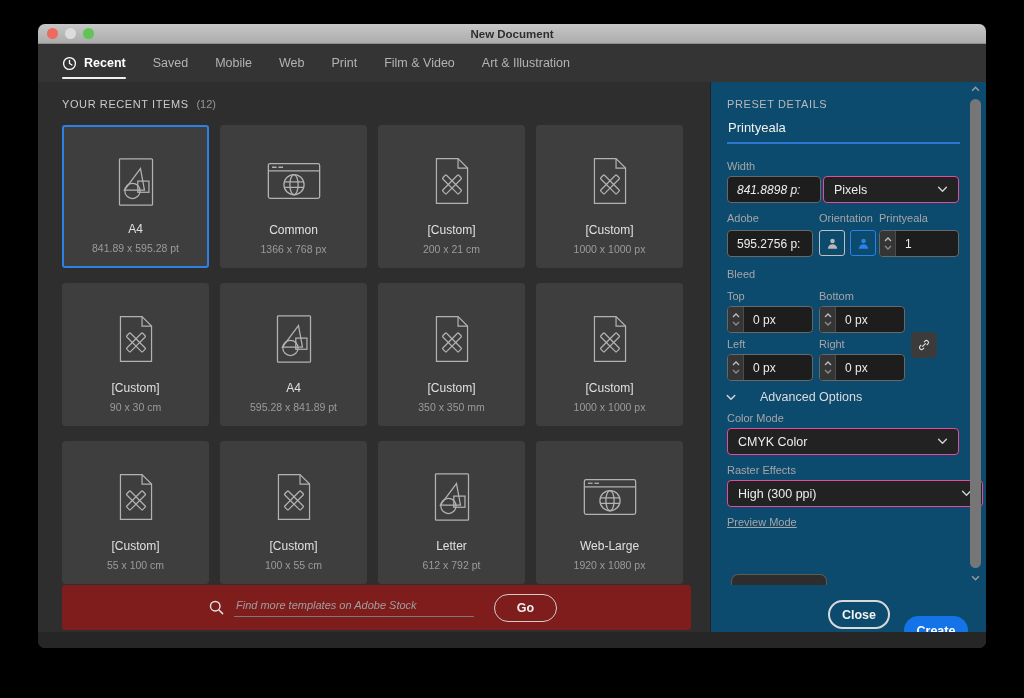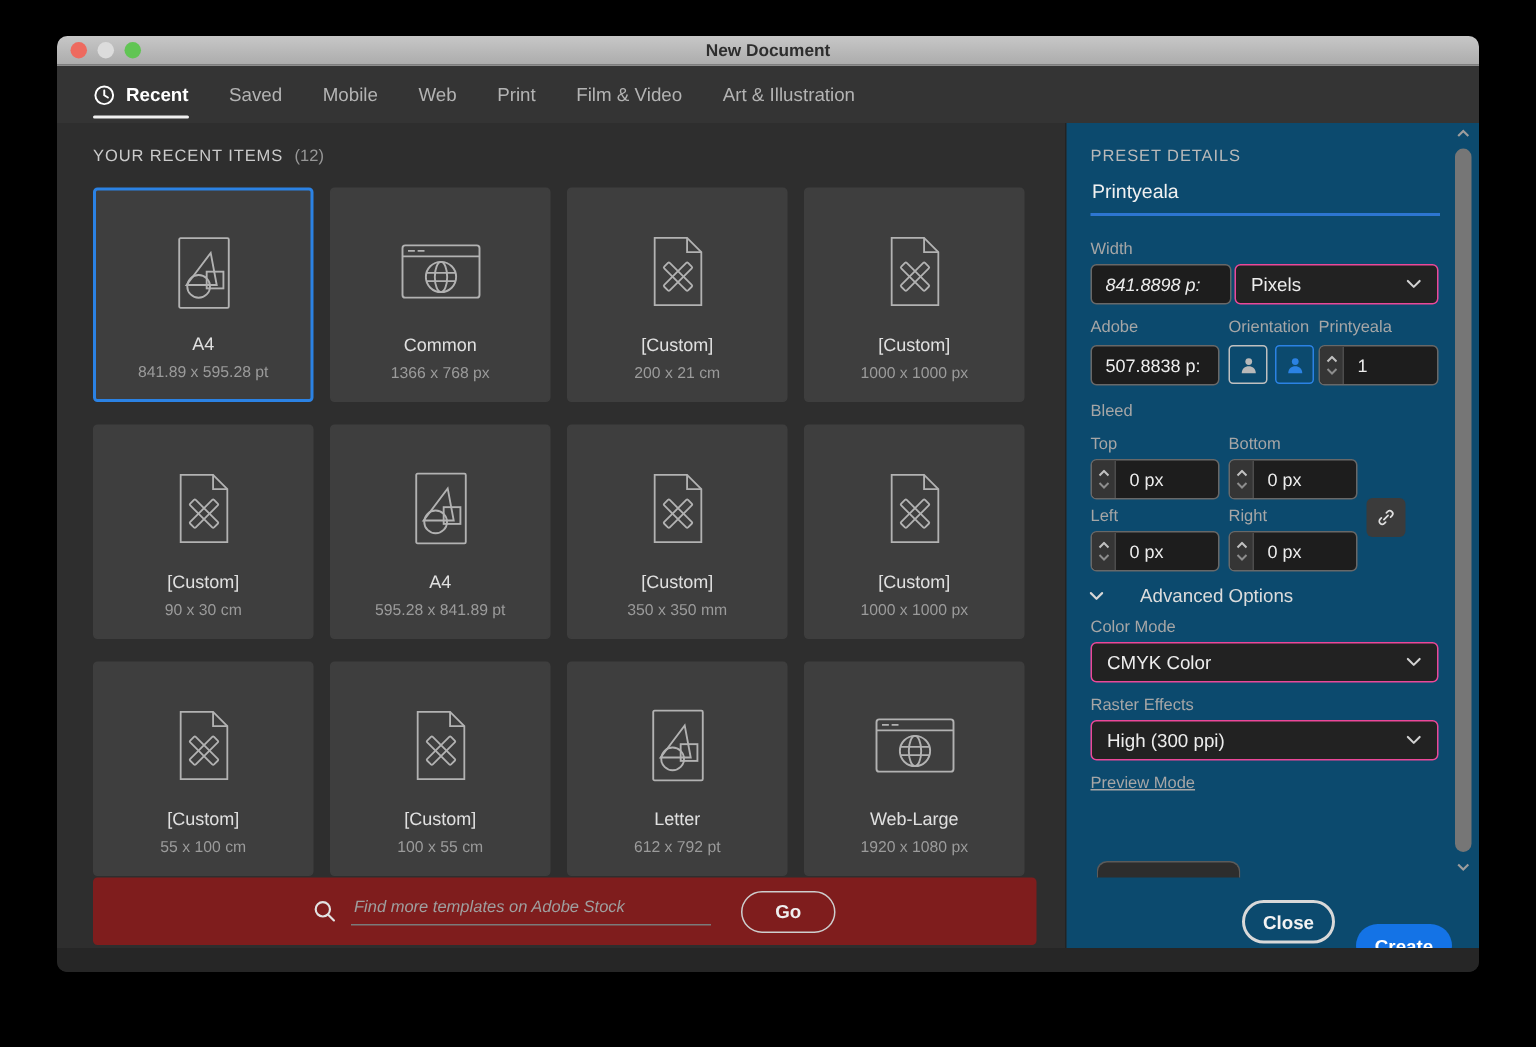--- a/index.html
+++ b/index.html
@@ -366,21 +366,21 @@
               <svg width="11" height="7" viewBox="0 0 12 8" fill="none" stroke="#d2d2d2" stroke-width="1.6" stroke-linecap="round" stroke-linejoin="round">
                   <path d="M1.5 1.5 L6 6 L10.5 1.5"></path>
                 </svg>
             </span>
           </div>
 
           <div class="flabel" style="left:16px; top:130px;">Adobe</div>
           <div class="flabel" style="left:108px; top:130px;">Orientation</div>
           <div class="flabel" style="left:168px; top:130px;">Printyeala</div>
 
-          <div class="field" style="left:16px; top:148px; width:86px;">507.8838 p:</div>
+          <div class="field" style="left:16px; top:148px; width:86px;">595.2756 p:</div>
 
           <div class="orient" style="left:108px; top:148px;">
             <span style="display:flex;">
               <svg width="15" height="15" viewBox="0 0 24 24" fill="currentColor">
                   <circle cx="12" cy="8" r="3.6"></circle>
                   <path d="M4.5 20.5 C4.5 15.5 8 13 12 13 C16 13 19.5 15.5 19.5 20.5 Z"></path>
                 </svg>
             </span>
           </div>
           <div class="orient selected" style="left:139px; top:148px;">
@@ -483,21 +483,21 @@
           <div class="dd" style="left:16px; top:346px; width:232px;">
             <span>CMYK Color</span>
             <span style="display:flex;">
               <svg width="11" height="7" viewBox="0 0 12 8" fill="none" stroke="#d2d2d2" stroke-width="1.6" stroke-linecap="round" stroke-linejoin="round">
                   <path d="M1.5 1.5 L6 6 L10.5 1.5"></path>
                 </svg>
             </span>
           </div>
 
           <div class="flabel" style="left:16px; top:382px;">Raster Effects</div>
-          <div class="dd" style="left:16px; top:398px; width:232px;">
+          <div class="dd" style="left:16px; top:398px; width:256px;">
             <span>High (300 ppi)</span>
             <span style="display:flex;">
               <svg width="11" height="7" viewBox="0 0 12 8" fill="none" stroke="#d2d2d2" stroke-width="1.6" stroke-linecap="round" stroke-linejoin="round">
                   <path d="M1.5 1.5 L6 6 L10.5 1.5"></path>
                 </svg>
             </span>
           </div>
 
           <div class="flabel" style="left:16px; top:434px;text-decoration:underline;">Preview Mode</div>
 

